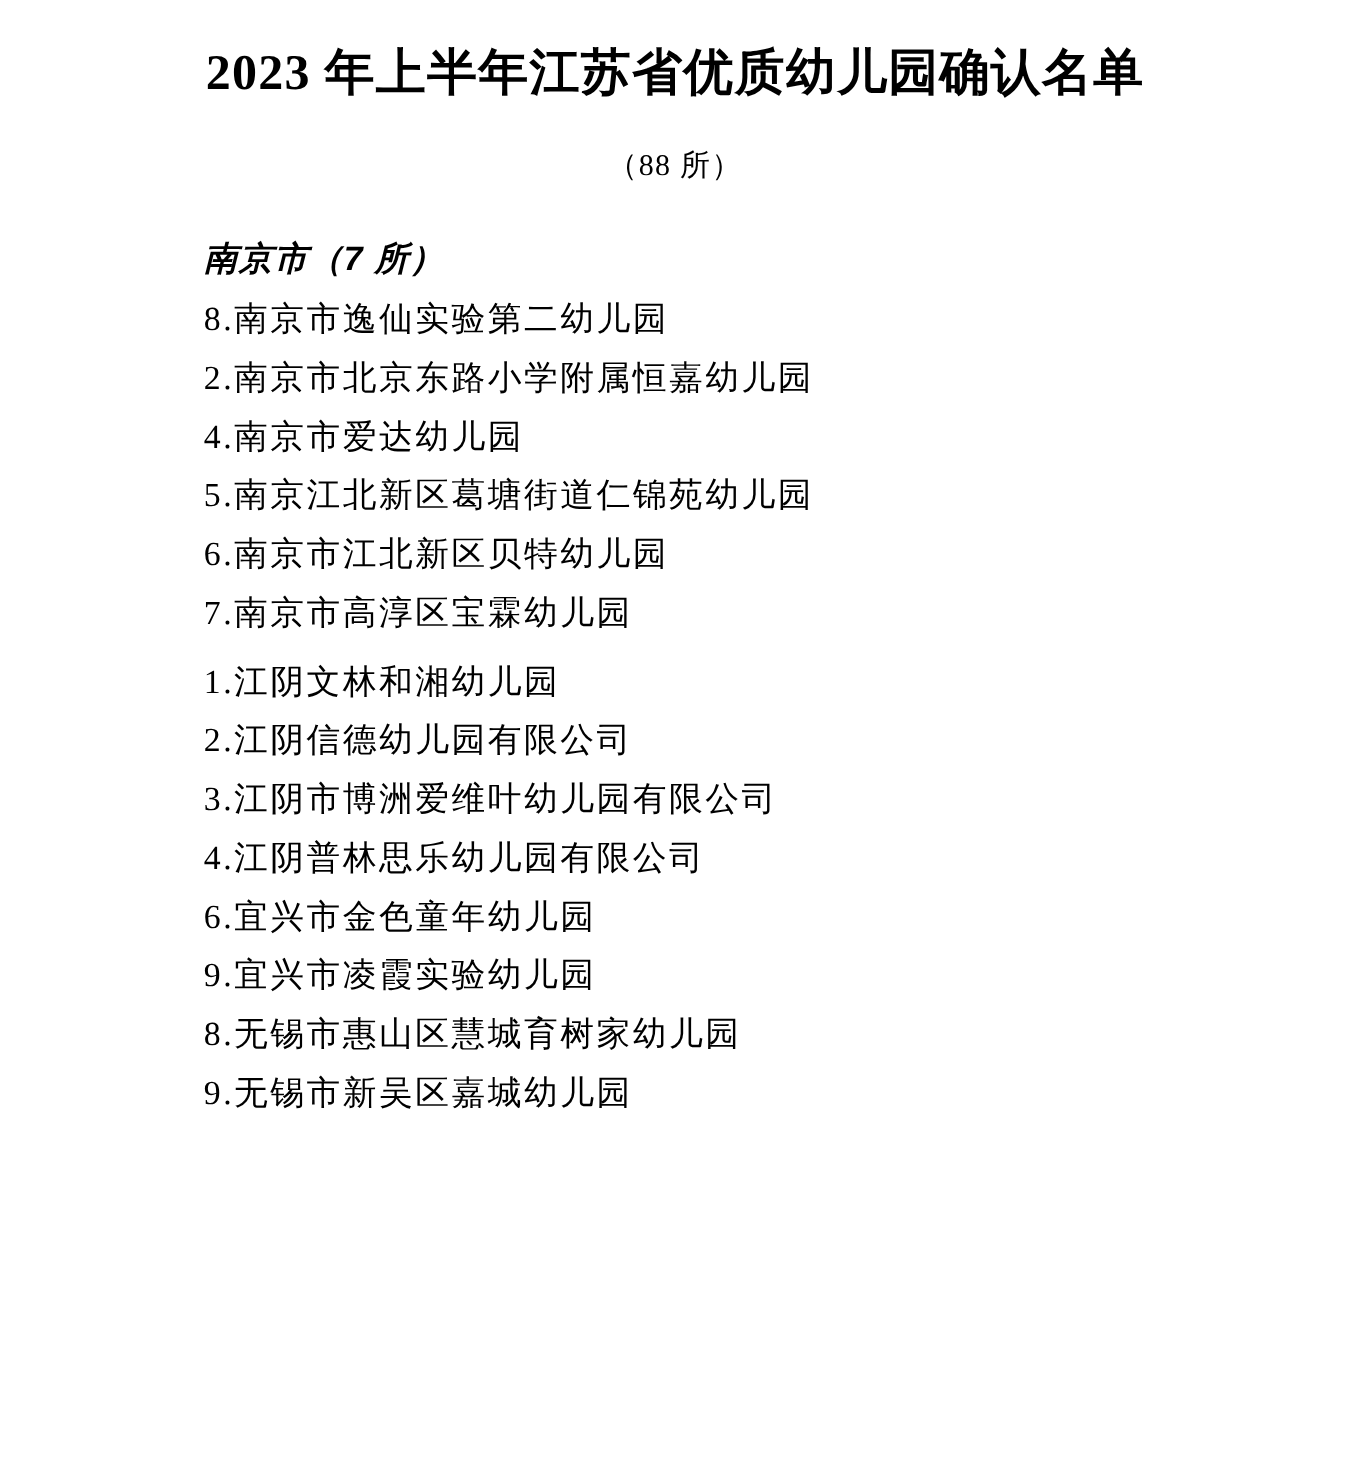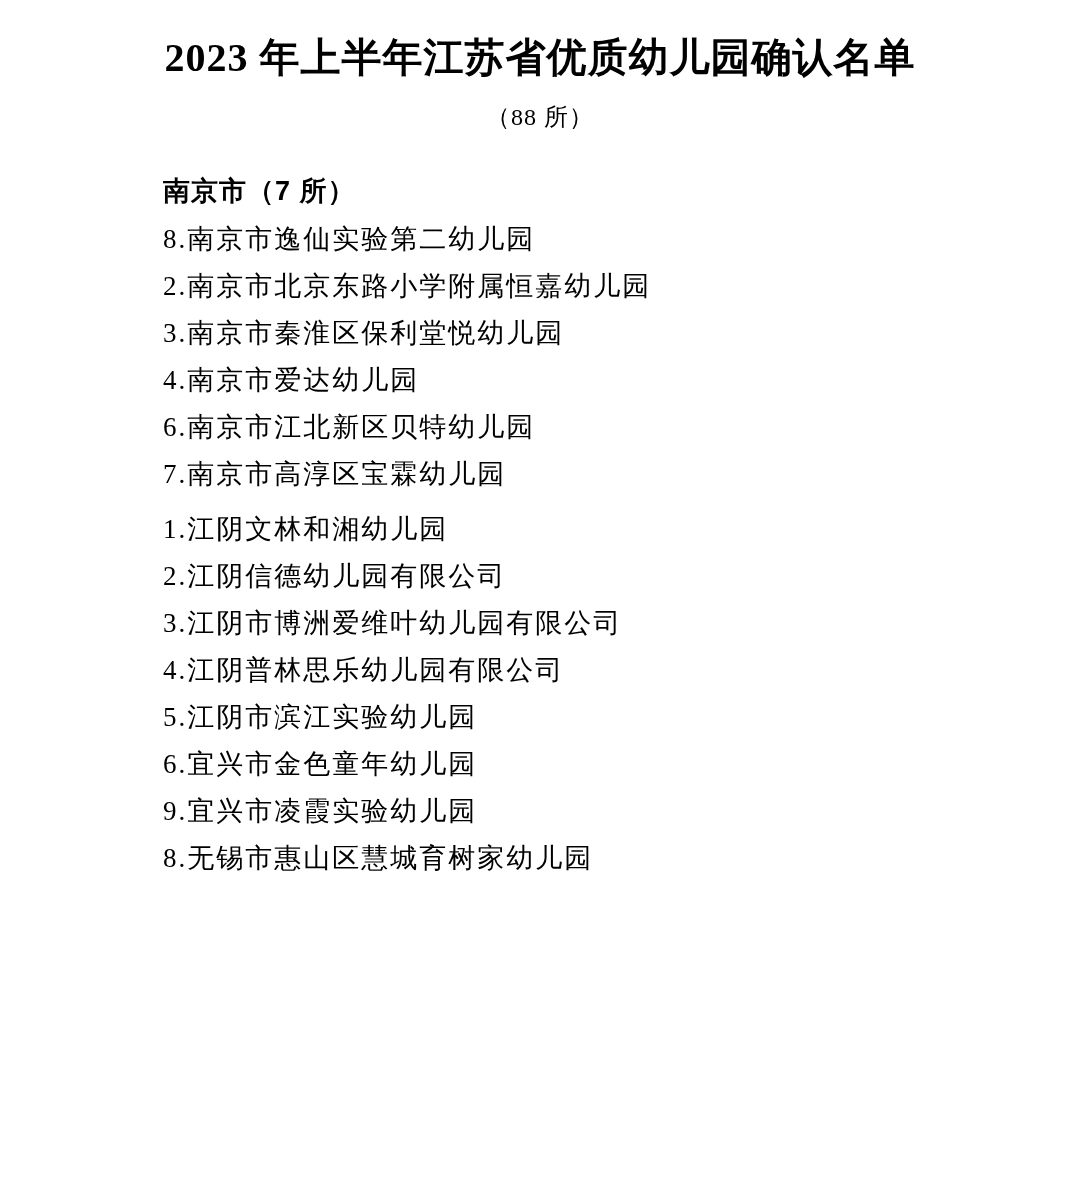--- a/index.html
+++ b/index.html
@@ -21,41 +21,41 @@
   .doc-title {
     margin: 0;
     text-align: center;
     font-size: 40px;
     line-height: 52px;
     font-weight: bold;
     letter-spacing: 1px;
     font-family: "Liberation Serif", "DejaVu Serif", serif;
   }
   .doc-subtitle {
-    margin-top: 16px;
+    margin-top: 32px;
     text-align: center;
     font-size: 24px;
     line-height: 34px;
     font-weight: normal;
     letter-spacing: 1px;
   }
   .content {
     margin-left: 163px;
     margin-right: 120px;
   }
   .section { margin: 0; }
   .section-header {
     margin: 0;
     font-size: 27px;
     line-height: 34px;
     font-weight: bold;
     letter-spacing: 1px;
     font-family: "Liberation Sans", "DejaVu Sans", sans-serif;
   }
-  .section-nanjing .section-header { margin-top: 40px; }
+  .section-nanjing .section-header { margin-top: 40px; font-style: italic; }
   .section-wuxi .section-header { margin-top: 50px; }
   ul.kindergarten-list {
     list-style: none;
     margin: 8px 0 0 0;
     padding: 0;
   }
   ul.kindergarten-list li {
     font-size: 27px;
     line-height: 47px;
     letter-spacing: 2px;
@@ -72,34 +72,34 @@
 
   <div class="doc-subtitle">（88 所）</div>
 
   <div class="content">
 
     <section class="section section-nanjing">
       <h2 class="section-header">南京市（7 所）</h2>
       <ul class="kindergarten-list">
         <li>8.南京市逸仙实验第二幼儿园</li>
         <li>2.南京市北京东路小学附属恒嘉幼儿园</li>
-        <li>3.南京市秦淮区保利堂悦幼儿园</li>
         <li>4.南京市爱达幼儿园</li>
+        <li>5.南京江北新区葛塘街道仁锦苑幼儿园</li>
         <li>6.南京市江北新区贝特幼儿园</li>
         <li>7.南京市高淳区宝霖幼儿园</li>
       </ul>
     </section>
 
     <section class="section section-wuxi">
       <ul class="kindergarten-list">
         <li>1.江阴文林和湘幼儿园</li>
         <li>2.江阴信德幼儿园有限公司</li>
         <li>3.江阴市博洲爱维叶幼儿园有限公司</li>
         <li>4.江阴普林思乐幼儿园有限公司</li>
-        <li>5.江阴市滨江实验幼儿园</li>
         <li>6.宜兴市金色童年幼儿园</li>
         <li>9.宜兴市凌霞实验幼儿园</li>
         <li>8.无锡市惠山区慧城育树家幼儿园</li>
+        <li>9.无锡市新吴区嘉城幼儿园</li>
       </ul>
     </section>
 
   </div>
 </div>
 
 </body></html>

